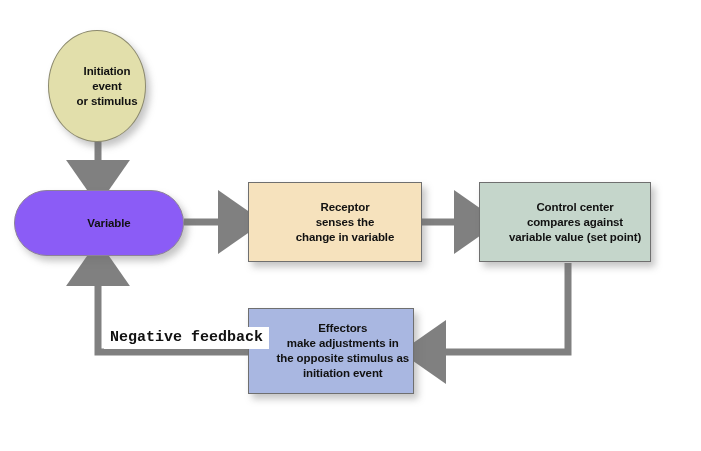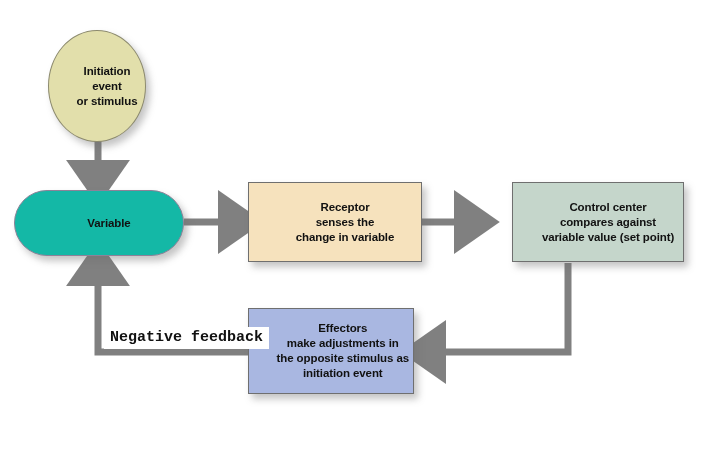--- a/index.html
+++ b/index.html
@@ -39,38 +39,38 @@
     border: 1.5px solid #8c8a6e;
     border-radius: 50%;
     box-shadow: 4px 5px 7px rgba(110,110,110,0.40);
   }
   
   #node-variable {
     left: 14px;
     top: 190px;
     width: 170px;
     height: 66px;
-    background: #14b8a6;
+    background: #8b5cf6;
     border: 1.5px solid #8d8298;
     border-radius: 33px;
     box-shadow: 4px 5px 7px rgba(110,110,110,0.40);
   }
   
   #node-receptor {
     left: 248px;
     top: 182px;
     width: 174px;
     height: 80px;
     background: #f6e2bd;
     border: 1.5px solid #6f6f6f;
     box-shadow: 4px 5px 7px rgba(110,110,110,0.40);
   }
   
   #node-control {
-    left: 512px;
+    left: 479px;
     top: 182px;
     width: 172px;
     height: 80px;
     background: #c5d6cb;
     border: 1.5px solid #6f6f6f;
     box-shadow: 4px 5px 7px rgba(110,110,110,0.40);
   }
   
   #node-effectors {
     left: 248px;

